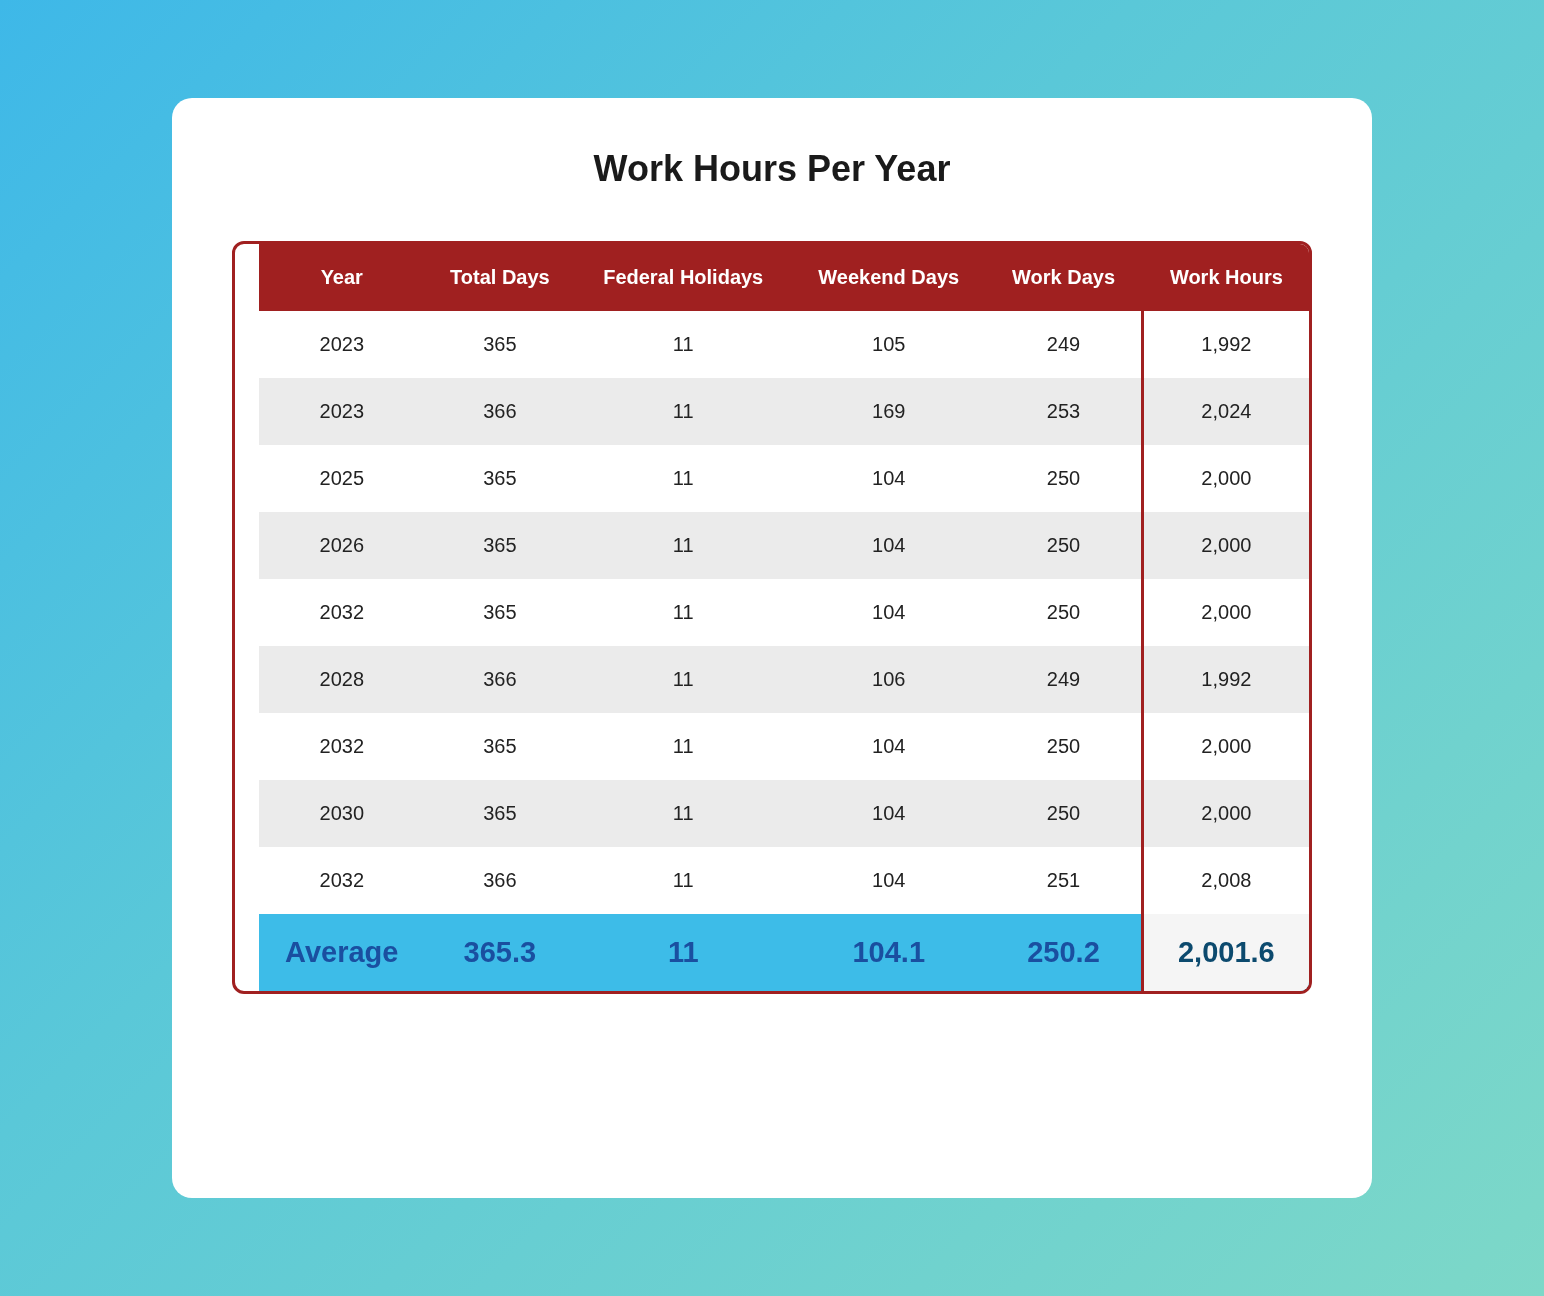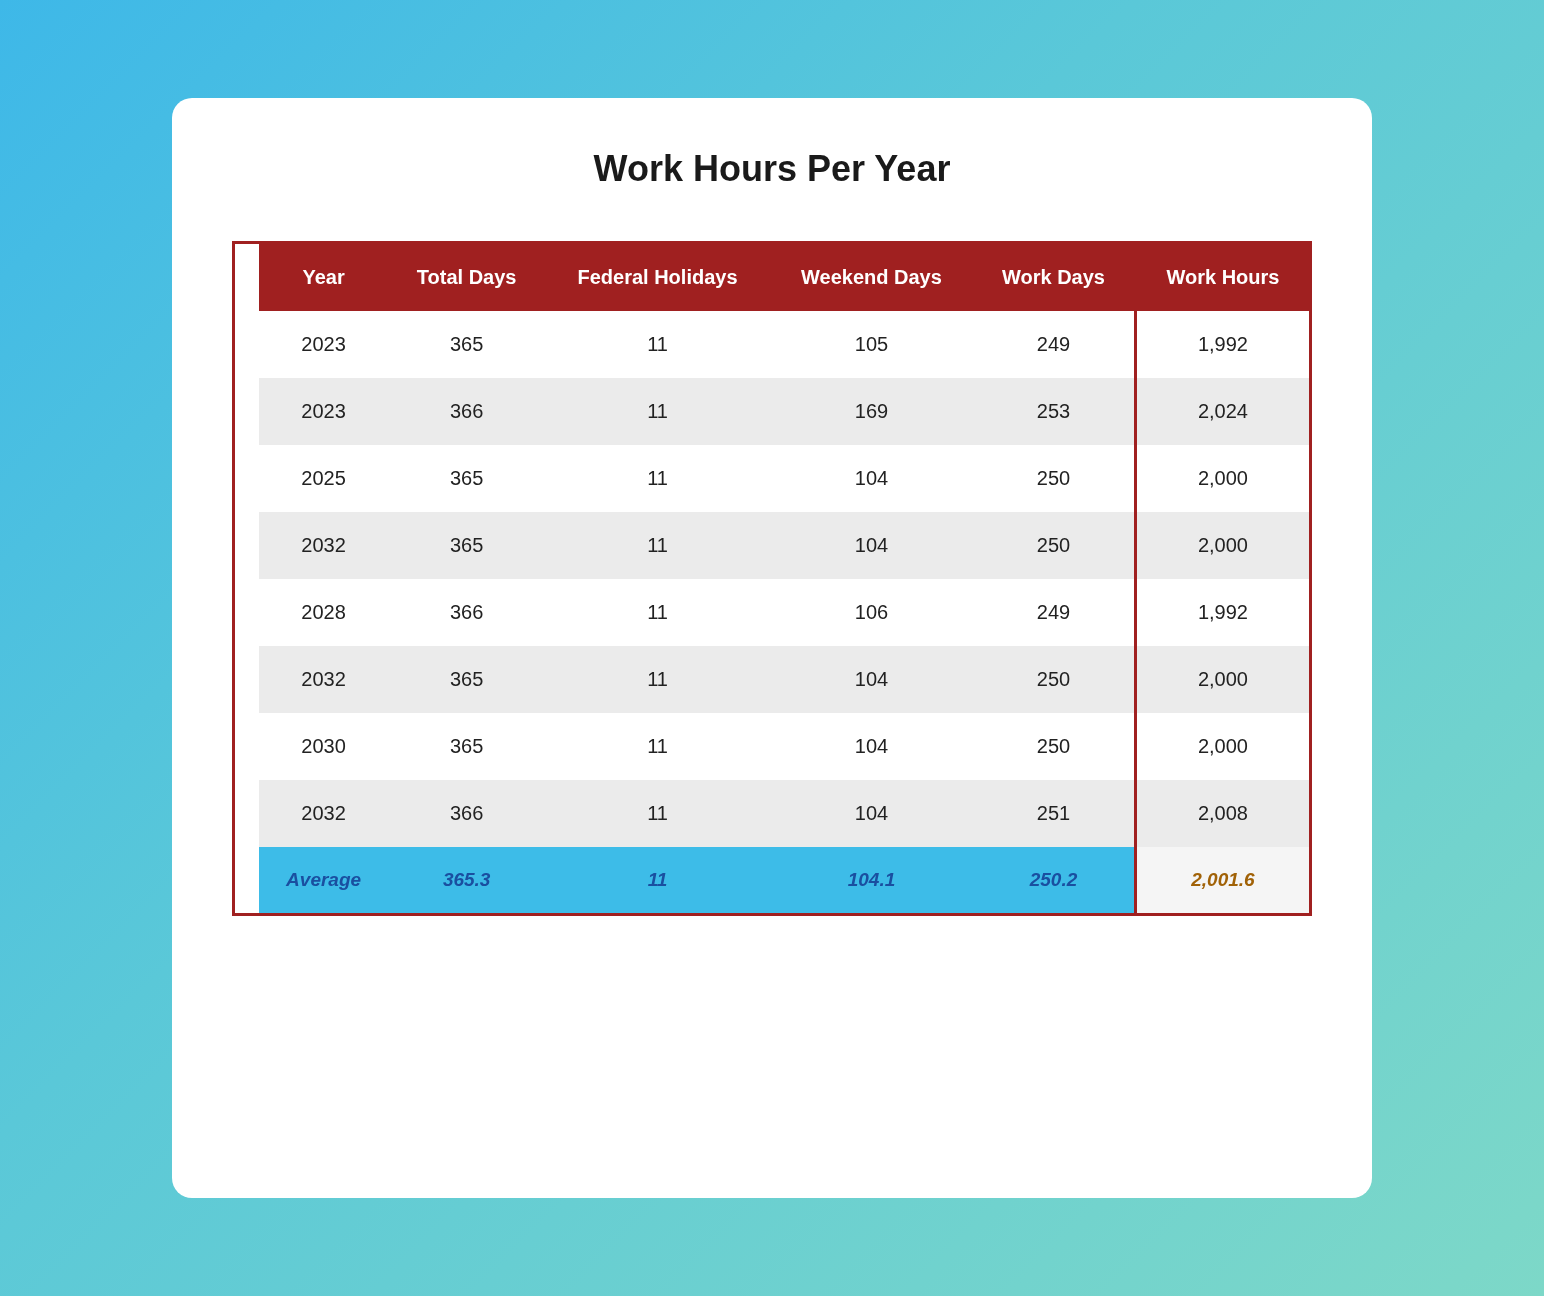--- a/index.html
+++ b/index.html
@@ -34,21 +34,21 @@
       font-size: 36px;
       font-weight: bold;
       color: #1a1a1a;
       margin-bottom: 40px;
       text-align: center;
     }
 
     .table-wrapper {
       width: 100%;
       border: 3px solid #a02020;
-      border-radius: 0;
+      border-radius: 12px;
       overflow: hidden;
       padding-left: 24px;
     }
 
     table {
       width: 100%;
       border-collapse: collapse;
     }
 
     thead tr {
@@ -82,22 +82,21 @@
       border-left: 3px solid #a02020;
     }
 
     .avg-row {
       background-color: #3dbce8 !important;
     }
 
     .avg-row td {
       color: #1a4fa0;
       font-weight: bold;
-      font-size: 19px;
-      font-style: italic;
+      font-size: 29px;
     }
 
     .avg-row .work-hours-col {
       background-color: #f5f5f5;
       color: #222;
       font-weight: bold;
     }
   </style>
 </head>
 <body>
@@ -136,20 +135,28 @@
           </tr>
           <tr>
             <td>2025</td>
             <td>365</td>
             <td>11</td>
             <td>104</td>
             <td>250</td>
             <td class="work-hours-col">2,000</td>
           </tr>
           <tr>
+            <td>2026</td>
+            <td>365</td>
+            <td>11</td>
+            <td>104</td>
+            <td>250</td>
+            <td class="work-hours-col">2,000</td>
+          </tr>
+          <tr>
             <td>2032</td>
             <td>365</td>
             <td>11</td>
             <td>104</td>
             <td>250</td>
             <td class="work-hours-col">2,000</td>
           </tr>
           <tr>
             <td>2028</td>
             <td>366</td>
@@ -181,18 +188,18 @@
             <td>104</td>
             <td>251</td>
             <td class="work-hours-col">2,008</td>
           </tr>
           <tr class="avg-row">
             <td>Average</td>
             <td>365.3</td>
             <td>11</td>
             <td>104.1</td>
             <td>250.2</td>
-            <td class="work-hours-col" style="background-color: rgb(245, 245, 245); color: #a16207;">2,001.6</td>
+            <td class="work-hours-col" style="background-color: rgb(245, 245, 245); color: #0c4a6e;">2,001.6</td>
           </tr>
         </tbody>
     </table>
   </div>
 </div>
 
 </body></html>

